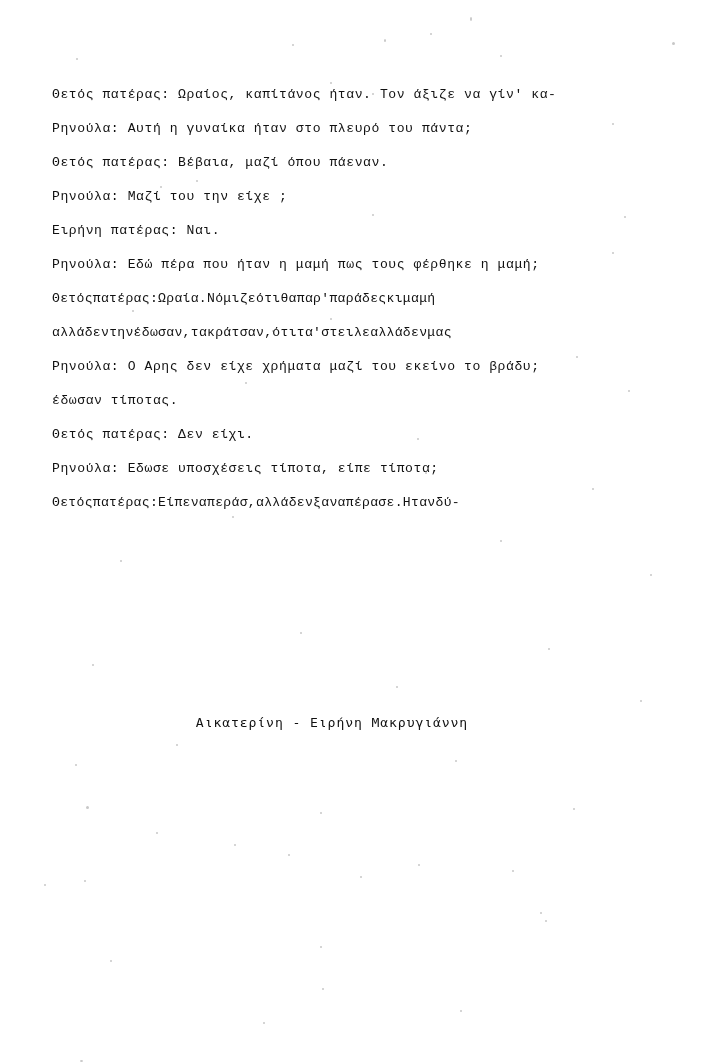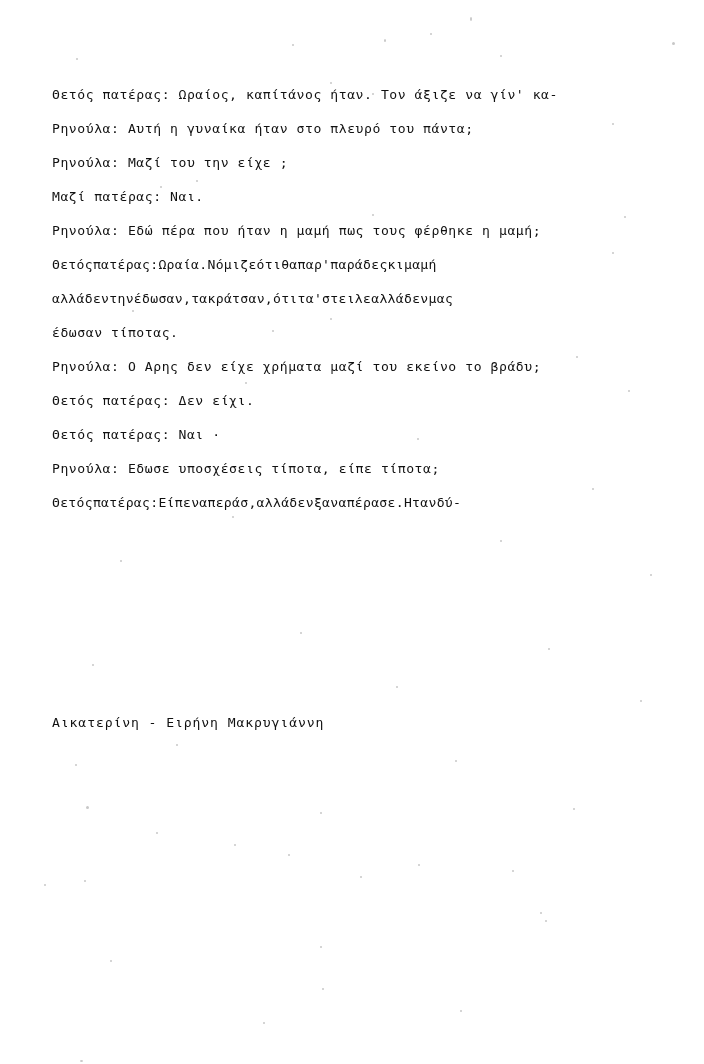--- a/index.html
+++ b/index.html
@@ -33,20 +33,21 @@
     background: #9a9a9a;
     border-radius: 50%;
   }
 
   
   .text-body {
     position: absolute;
     left: 52px;
     top: 78px;
     width: 572px;
+    font-family: Liberation Mono, monospace;
   }
 
   .line {
     display: block;
     height: 34px;
     line-height: 34px;
     font-size: 13.1px;
     letter-spacing: 0.55px;
     white-space: nowrap;
     color: #111111;
@@ -60,21 +61,21 @@
   }
   .line.justify > i {
     font-style: normal;
   }
 
   .signature-block {
     position: absolute;
     left: 52px;
     top: 712px;
     width: 560px;
-    text-align: left;
+    text-align: center;
   }
   .signature {
     display: inline-block;
     font-size: 13.1px;
     line-height: 20px;
     letter-spacing: 0.9px;
     white-space: nowrap;
     color: #111111;
   }
 </style>
@@ -139,22 +140,23 @@
     <span style="left:322px;top:988px;width:2px;height:2px;"></span>
     <span style="left:80px;top:1060px;width:3px;height:2px;"></span>
     <span style="left:460px;top:1010px;width:2px;height:2px;"></span>
     <span style="left:263px;top:1022px;width:2px;height:2px;"></span>
   </div>
 
   <div class="text-body">
 
     <div class="line">Θετός πατέρας: Ωραίος, καπίτάνος ήταν. Τον άξιζε να γίν' κα-</div>
     <div class="line">Ρηνούλα: Αυτή η γυναίκα ήταν στο πλευρό του πάντα;</div>
+    <div class="line">Θετός πατέρας: Βέβαια, μαζί όπου πάεναν.</div>
     <div class="line">Ρηνούλα: Μαζί του την είχε  ;</div>
-    <div class="line">Μαζί πατέρας: Ναι.</div>
+    <div class="line">Ειρήνη πατέρας: Ναι.</div>
     <div class="line">Ρηνούλα: Εδώ πέρα που ήταν η μαμή πως τους φέρθηκε η μαμή;</div>
 
     <div class="line justify">
         <i>Θετός</i>
         <i>πατέρας:</i>
         <i>Ωραία.</i>
         <i>Νόμιζε</i>
         <i>ότι</i>
         <i>θα</i>
         <i>παρ'</i>
@@ -169,24 +171,23 @@
         <i>έδωσαν,</i>
         <i>τα</i>
         <i>κράτσαν,</i>
         <i>ότι</i>
         <i>τα'στειλε</i>
         <i>αλλά</i>
         <i>δεν</i>
         <i>μας</i>
       </div>
 
+    <div class="line">Ρηνούλα: Ο Αρης δεν είχε χρήματα μαζί του εκείνο το βράδυ;</div>
     <div class="line">έδωσαν τίποτας.</div>
-    <div class="line">Ρηνούλα: Ο Αρης δεν είχε χρήματα μαζί του εκείνο το βράδυ;</div>
     <div class="line">Θετός πατέρας: Δεν είχι.</div>
-    <div class="line">Θετός πατέρας: Ναι ·</div>
     <div class="line">Ρηνούλα: Εδωσε υποσχέσεις τίποτα, είπε τίποτα;</div>
 
     <div class="line justify">
         <i>Θετός</i>
         <i>πατέρας:</i>
         <i>Είπε</i>
         <i>να</i>
         <i>περάσ,</i>
         <i>αλλά</i>
         <i>δεν</i>

